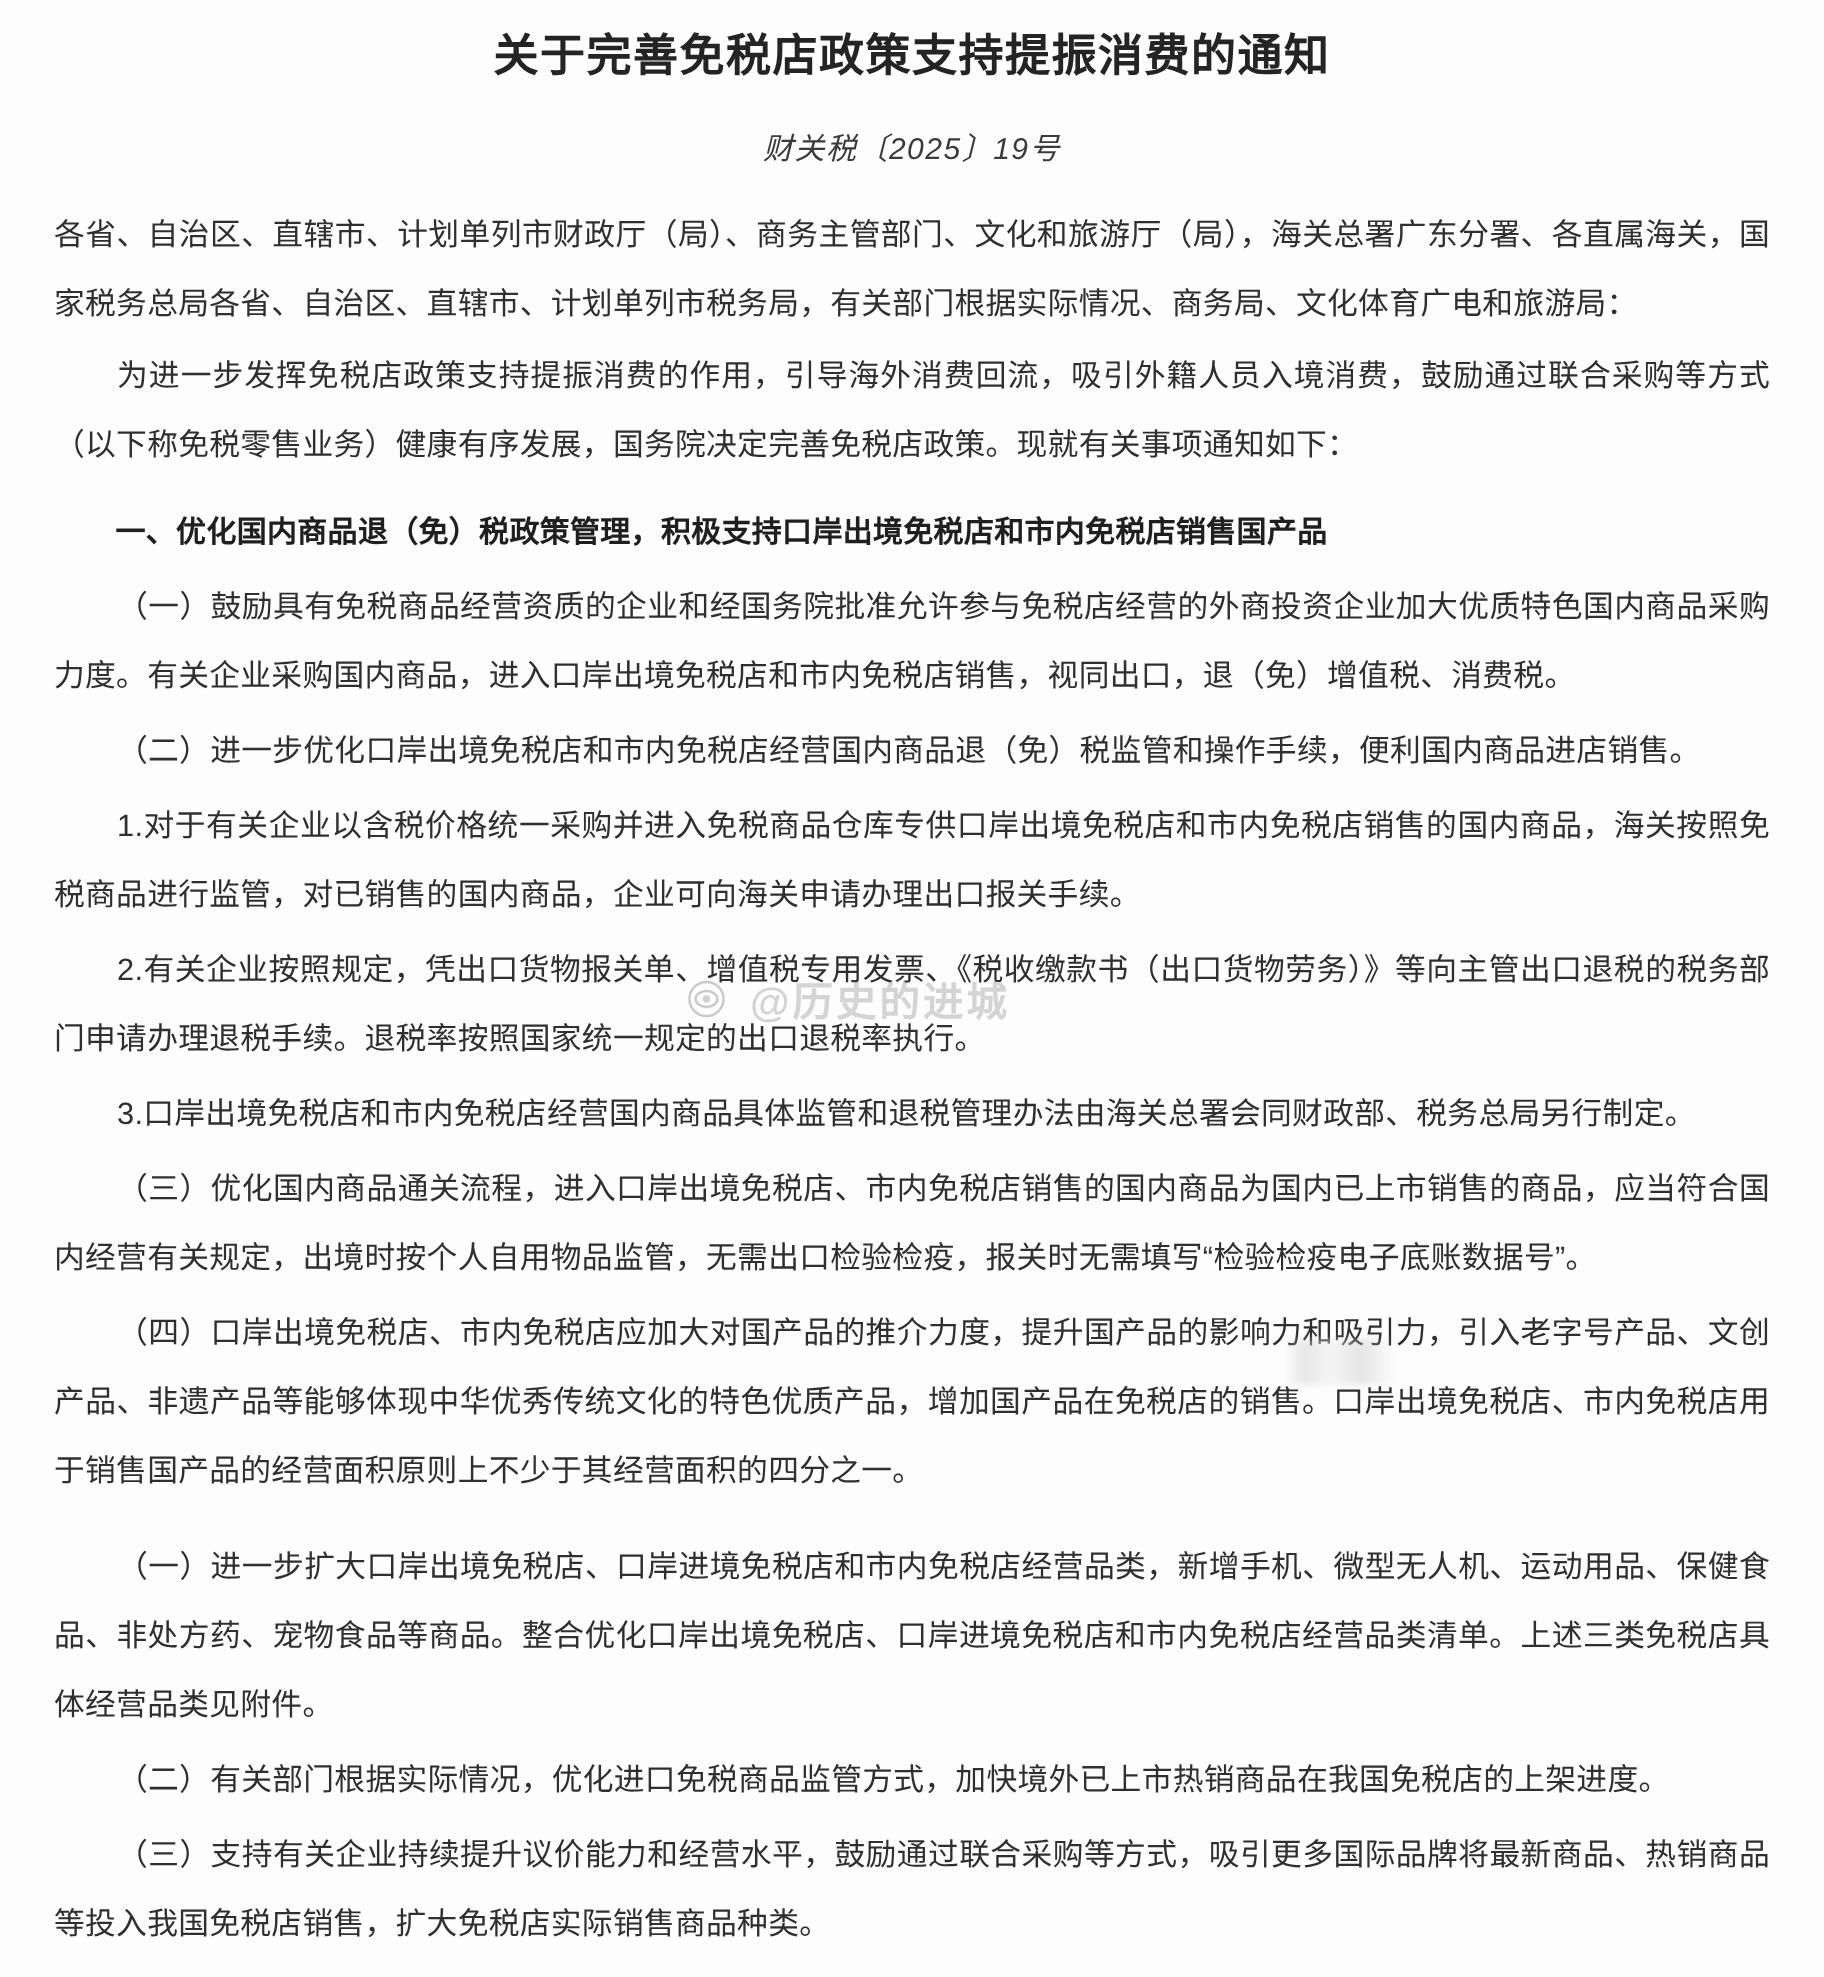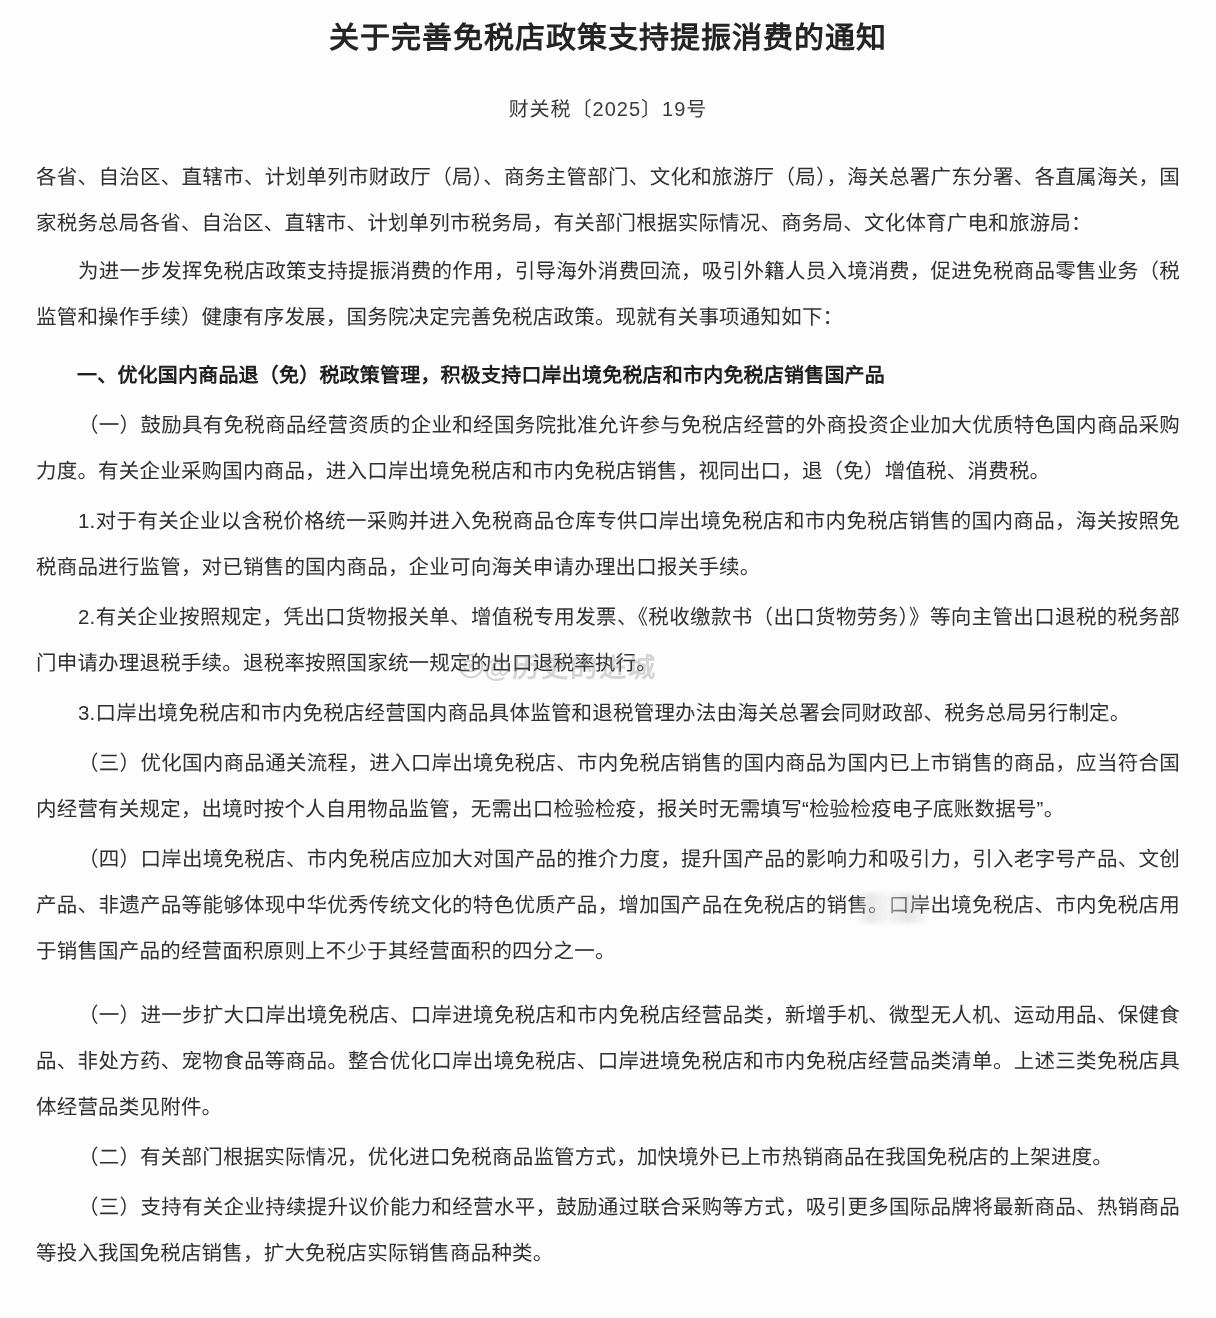--- a/index.html
+++ b/index.html
@@ -31,27 +31,28 @@
     padding-top: 18px;
     text-align: center;
     font-size: 30px;
     font-weight: 700;
     letter-spacing: 1px;
     color: #242424;
     line-height: 1.35;
   }
 
   .doc-number {
-    margin: 10px;
+    margin: 0;
     padding-top: 24px;
     text-align: center;
     font-size: 20px;
     font-weight: 400;
     letter-spacing: 1px;
     color: #3a3a3a;
+    font-style: italic;
   }
 
   
   .body-block {
     padding-top: 22px;
   }
 
   .para {
     margin: 0 0 4px 0;
     font-size: 20.5px;
@@ -86,21 +87,21 @@
   }
 
   .gap-sm { height: 8px; }
   .gap-md { height: 14px; }
 
   
   .watermark {
     position: absolute;
     display: flex;
     align-items: center;
-    gap: 0;
+    gap: 16px;
     pointer-events: none;
     user-select: none;
     font-size: 27px;
     font-weight: 700;
     color: rgba(120, 120, 120, 0.30);
     letter-spacing: 2px;
     white-space: nowrap;
   }
 
   .watermark-main {
@@ -138,28 +139,29 @@
 <div class="page">
 
   <h1 class="doc-title">关于完善免税店政策支持提振消费的通知</h1>
 
   <p class="doc-number">财关税〔2025〕19号</p>
 
   <div class="body-block">
 
     <p class="para addressee">各省、自治区、直辖市、计划单列市财政厅（局）、商务主管部门、文化和旅游厅（局），海关总署广东分署、各直属海关，国家税务总局各省、自治区、直辖市、计划单列市税务局，有关部门根据实际情况、商务局、文化体育广电和旅游局：</p>
 
-    <p class="para indent">为进一步发挥免税店政策支持提振消费的作用，引导海外消费回流，吸引外籍人员入境消费，促进免税商品零售业务（税监管和操作手续）健康有序发展，国务院决定完善免税店政策。现就有关事项通知如下：</p>
+    <p class="para indent">为进一步发挥免税店政策支持提振消费的作用，引导海外消费回流，吸引外籍人员入境消费，鼓励通过联合采购等方式（以下称免税零售业务）健康有序发展，国务院决定完善免税店政策。现就有关事项通知如下：</p>
 
     <div class="gap-sm"></div>
 
     <p class="heading">一、优化国内商品退（免）税政策管理，积极支持口岸出境免税店和市内免税店销售国产品</p>
 
     <p class="para indent">（一）鼓励具有免税商品经营资质的企业和经国务院批准允许参与免税店经营的外商投资企业加大优质特色国内商品采购力度。有关企业采购国内商品，进入口岸出境免税店和市内免税店销售，视同出口，退（免）增值税、消费税。</p>
 
+    <p class="para indent">（二）进一步优化口岸出境免税店和市内免税店经营国内商品退（免）税监管和操作手续，便利国内商品进店销售。</p>
 
     <p class="para numbered">1.对于有关企业以含税价格统一采购并进入免税商品仓库专供口岸出境免税店和市内免税店销售的国内商品，海关按照免税商品进行监管，对已销售的国内商品，企业可向海关申请办理出口报关手续。</p>
 
     <p class="para numbered">2.有关企业按照规定，凭出口货物报关单、增值税专用发票、《税收缴款书（出口货物劳务）》等向主管出口退税的税务部门申请办理退税手续。退税率按照国家统一规定的出口退税率执行。</p>
 
     <p class="para numbered">3.口岸出境免税店和市内免税店经营国内商品具体监管和退税管理办法由海关总署会同财政部、税务总局另行制定。</p>
 
     <p class="para indent">（三）优化国内商品通关流程，进入口岸出境免税店、市内免税店销售的国内商品为国内已上市销售的商品，应当符合国内经营有关规定，出境时按个人自用物品监管，无需出口检验检疫，报关时无需填写“检验检疫电子底账数据号”。</p>
 
     <p class="para indent">（四）口岸出境免税店、市内免税店应加大对国产品的推介力度，提升国产品的影响力和吸引力，引入老字号产品、文创产品、非遗产品等能够体现中华优秀传统文化的特色优质产品，增加国产品在免税店的销售。口岸出境免税店、市内免税店用于销售国产品的经营面积原则上不少于其经营面积的四分之一。</p>

